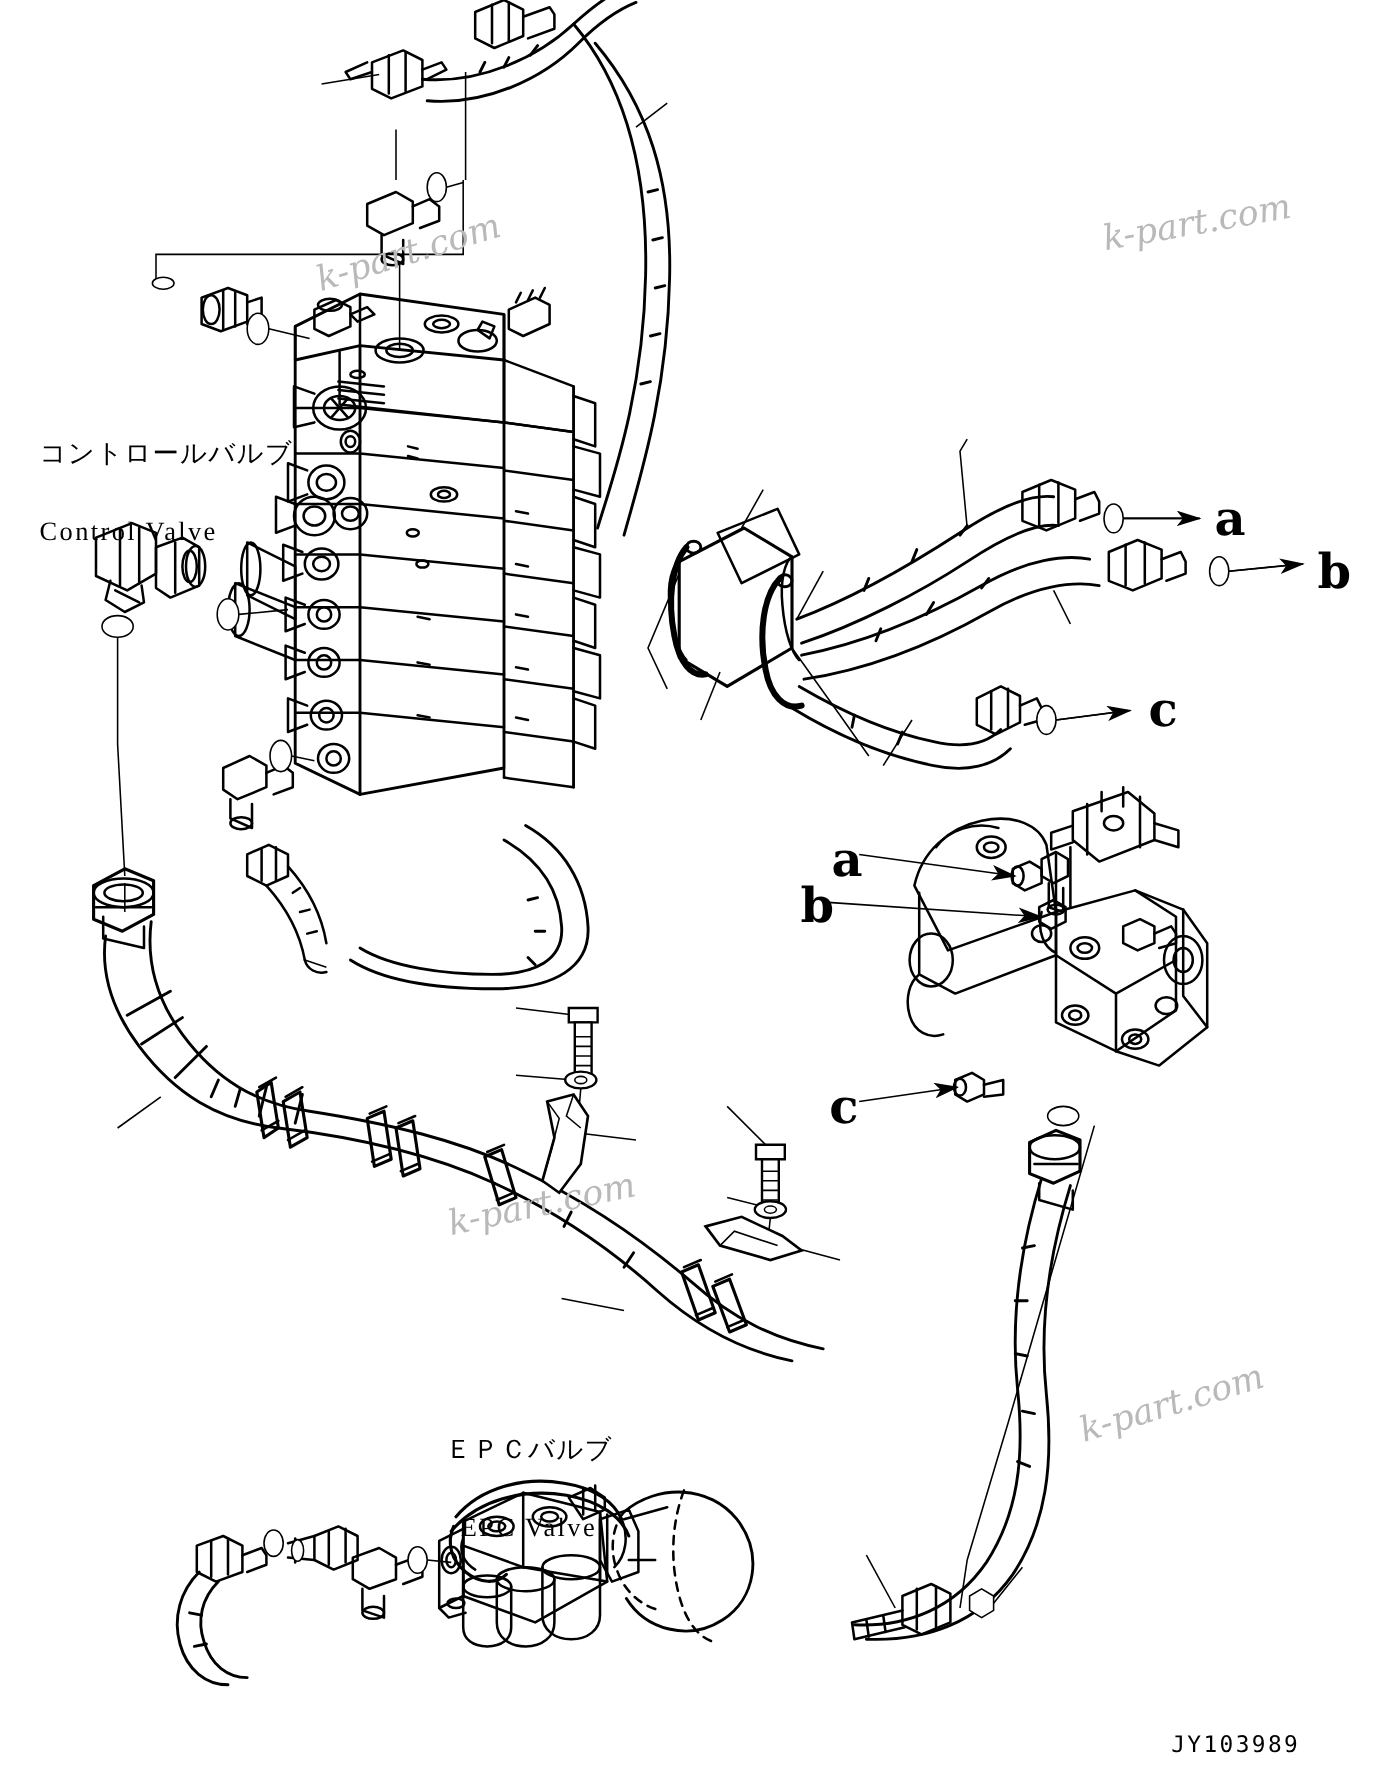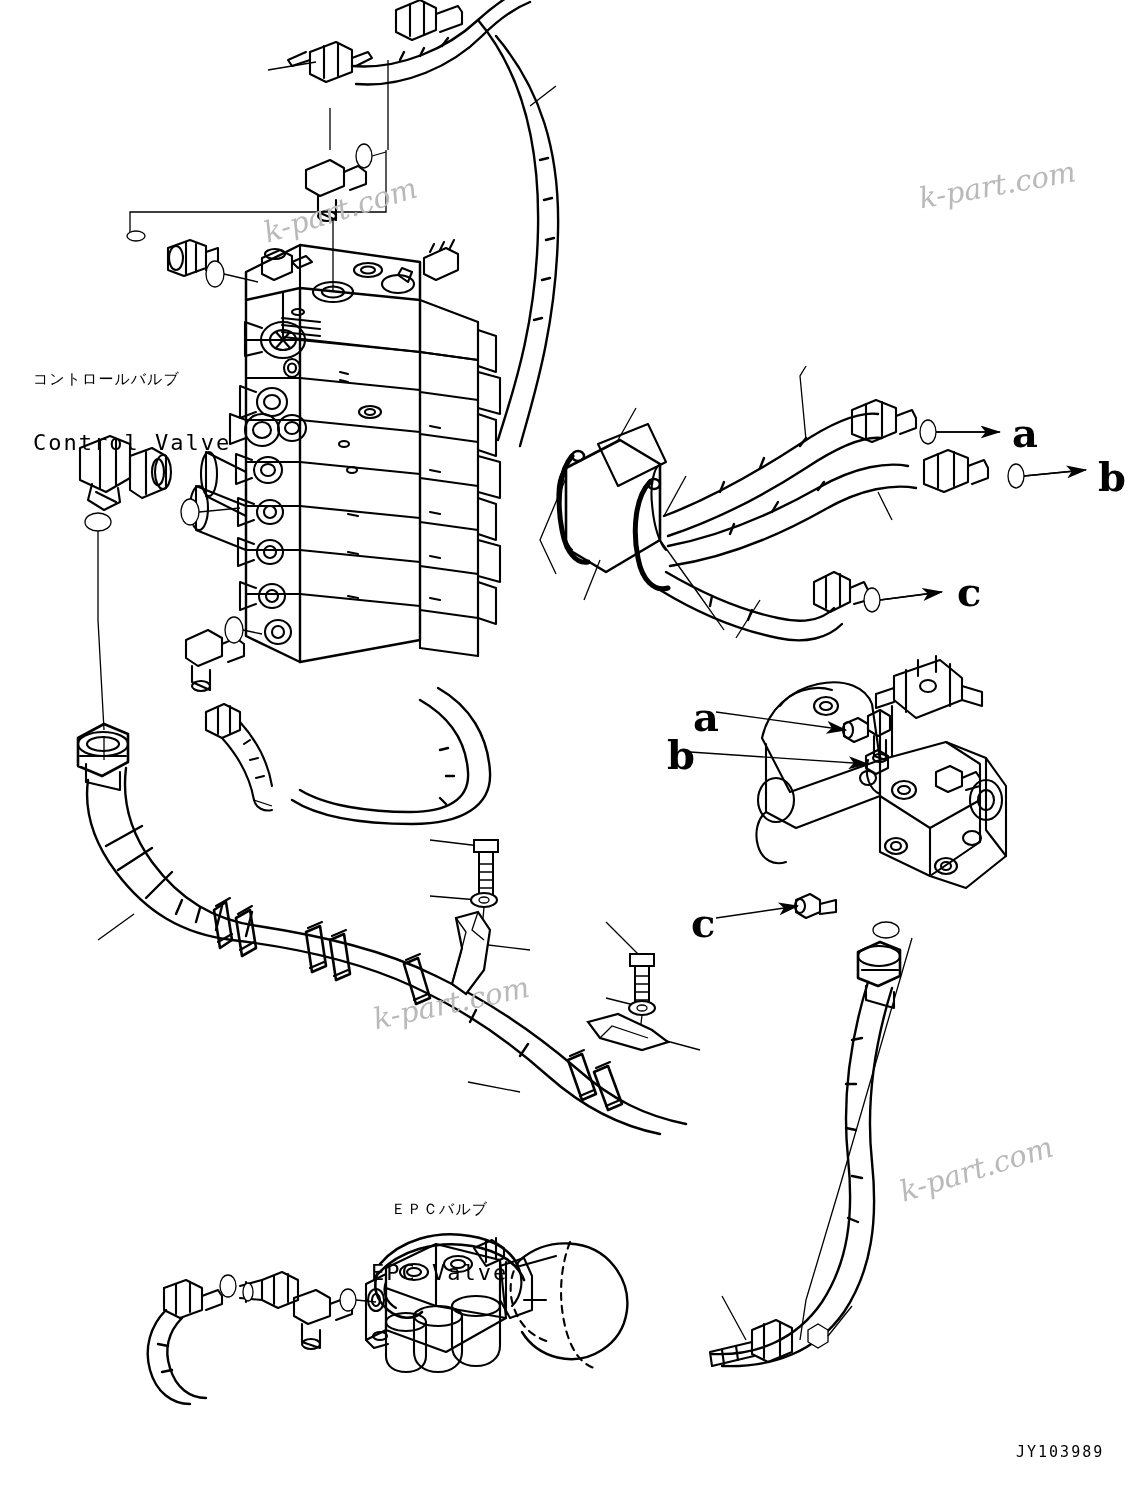--- a/index.html
+++ b/index.html
@@ -3,38 +3,38 @@
 <meta charset="utf-8">
 <title>Parts Diagram</title>
 <style>
   html,body{margin:0;padding:0;background:#ffffff;}
   body{width:1145px;height:1491px;position:relative;overflow:hidden;
        font-family:"DejaVu Sans Mono","Liberation Mono",monospace;}
   #stage{position:absolute;left:0;top:0;width:1145px;height:1491px;}
   svg#art{position:absolute;left:0;top:0;width:1145px;height:1491px;}
 
   .lbl{position:absolute;color:#000;white-space:pre;}
-  .lbl-jp{font-size:15px;letter-spacing:1px;line-height:26px;}
-  .lbl-en{font-size:22px;letter-spacing:2px;line-height:26px;}
+  .lbl-jp{font-size:22px;letter-spacing:1px;line-height:26px;}
+  .lbl-en{font-size:22px;letter-spacing:2px;line-height:26px;font-family:Liberation Serif, serif;}
 
   .cv-label{left:33px;top:328px;}
   .gp-label{left:994px;top:678px;}
   .epc-label{left:371px;top:1158px;text-align:center;}
 
   .callout{position:absolute;font-family:"DejaVu Serif","Liberation Serif",serif;
            font-size:40px;font-weight:700;color:#000;line-height:40px;}
   .cal-a-r{left:1012px;top:413px;}
   .cal-b-r{left:1098px;top:457px;}
   .cal-c-r{left:957px;top:572px;}
   .cal-a-l{left:693px;top:697px;}
   .cal-b-l{left:667px;top:735px;}
   .cal-c-l{left:691px;top:903px;}
 
-  .partno{position:absolute;left:976px;top:1443px;font-size:15px;
-          letter-spacing:2px;color:#000;margin-left:40px;}
+  .partno{position:absolute;left:976px;top:1443px;font-size:19px;
+          letter-spacing:2px;color:#000;}
 
   .wm{position:absolute;color:#b9b9b9;font-size:29px;white-space:nowrap;
       font-family:"DejaVu Serif","Liberation Serif",serif;
       font-style:italic;font-weight:400;letter-spacing:0px;}
   .wm1{left:918px;top:168px;transform:rotate(-10deg);}
   .wm2{left:261px;top:193px;transform:rotate(-17deg);}
   .wm3{left:372px;top:986px;transform:rotate(-12deg);}
   .wm4{left:897px;top:1152px;transform:rotate(-17deg);}
 </style>
 </head>

